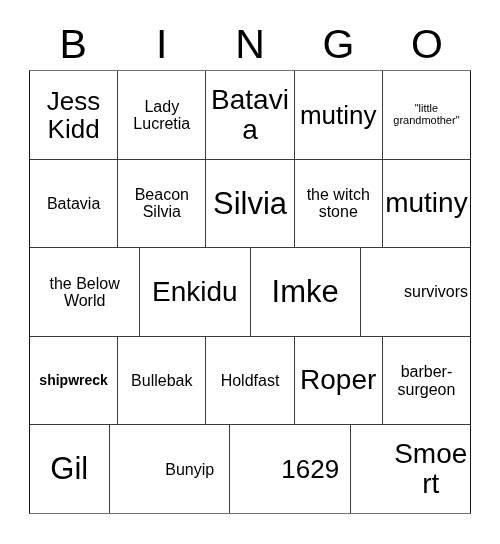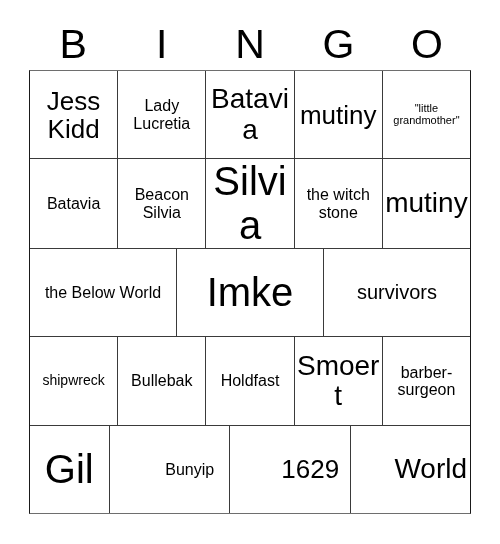--- a/index.html
+++ b/index.html
@@ -85,26 +85,26 @@
   }
   .cell-text {
     display: block;
     width: 100%;
     line-height: 1.08;
     word-wrap: break-word;
     white-space: pre-line;
   }
 
   
-  .fs-xxl .cell-text { font-size: 40px; }
+  .fs-xxl .cell-text { font-size: 31px; }
   .fs-xl  .cell-text { font-size: 26px; }
   .fs-l   .cell-text { font-size: 28px; text-align: center; }
   .fs-m   .cell-text { font-size: 16px; }
-  .fs-s   .cell-text { font-size: 20px; }
-  .fs-xs  .cell-text { font-size: 14px; }
+  .fs-s   .cell-text { font-size: 16px; text-align: right; }
+  .fs-xs  .cell-text { font-size: 14px; font-weight: bold; }
   .fs-xxs .cell-text { font-size: 11px; }
 </style>
 </head>
 <body>
 
 <div id="card">
 
   <div id="header-row">
     <div class="header-letter">B</div>
     <div class="header-letter">I</div>
@@ -148,55 +148,58 @@
         </div>
       <div class="cell fs-l">
           <span class="cell-text">mutiny</span>
         </div>
     </div>
 
     <div class="grid-row">
       <div class="cell fs-m">
           <span class="cell-text">the Below World</span>
         </div>
+      <div class="cell fs-l">
+          <span class="cell-text">Enkidu</span>
+        </div>
       <div class="cell fs-xxl">
           <span class="cell-text">Imke</span>
         </div>
       <div class="cell fs-s">
           <span class="cell-text">survivors</span>
         </div>
     </div>
 
     <div class="grid-row">
       <div class="cell fs-xs">
           <span class="cell-text">shipwreck</span>
         </div>
       <div class="cell fs-m">
           <span class="cell-text">Bullebak</span>
         </div>
       <div class="cell fs-m">
           <span class="cell-text">Holdfast</span>
         </div>
       <div class="cell fs-l">
-          <span class="cell-text">Smoert</span>
+          <span class="cell-text">Roper</span>
         </div>
       <div class="cell fs-m">
           <span class="cell-text">barber- surgeon</span>
         </div>
     </div>
 
     <div class="grid-row">
       <div class="cell fs-xxl">
           <span class="cell-text">Gil</span>
         </div>
       <div class="cell fs-m">
           <span class="cell-text">Bunyip</span>
         </div>
       <div class="cell fs-xl">
           <span class="cell-text">1629</span>
         </div>
       <div class="cell fs-l">
-          <span class="cell-text">World</span>
+          <span class="cell-text">Smoert</span>
         </div>
     </div>
 
   </div>
 </div>
 
 </body></html>

